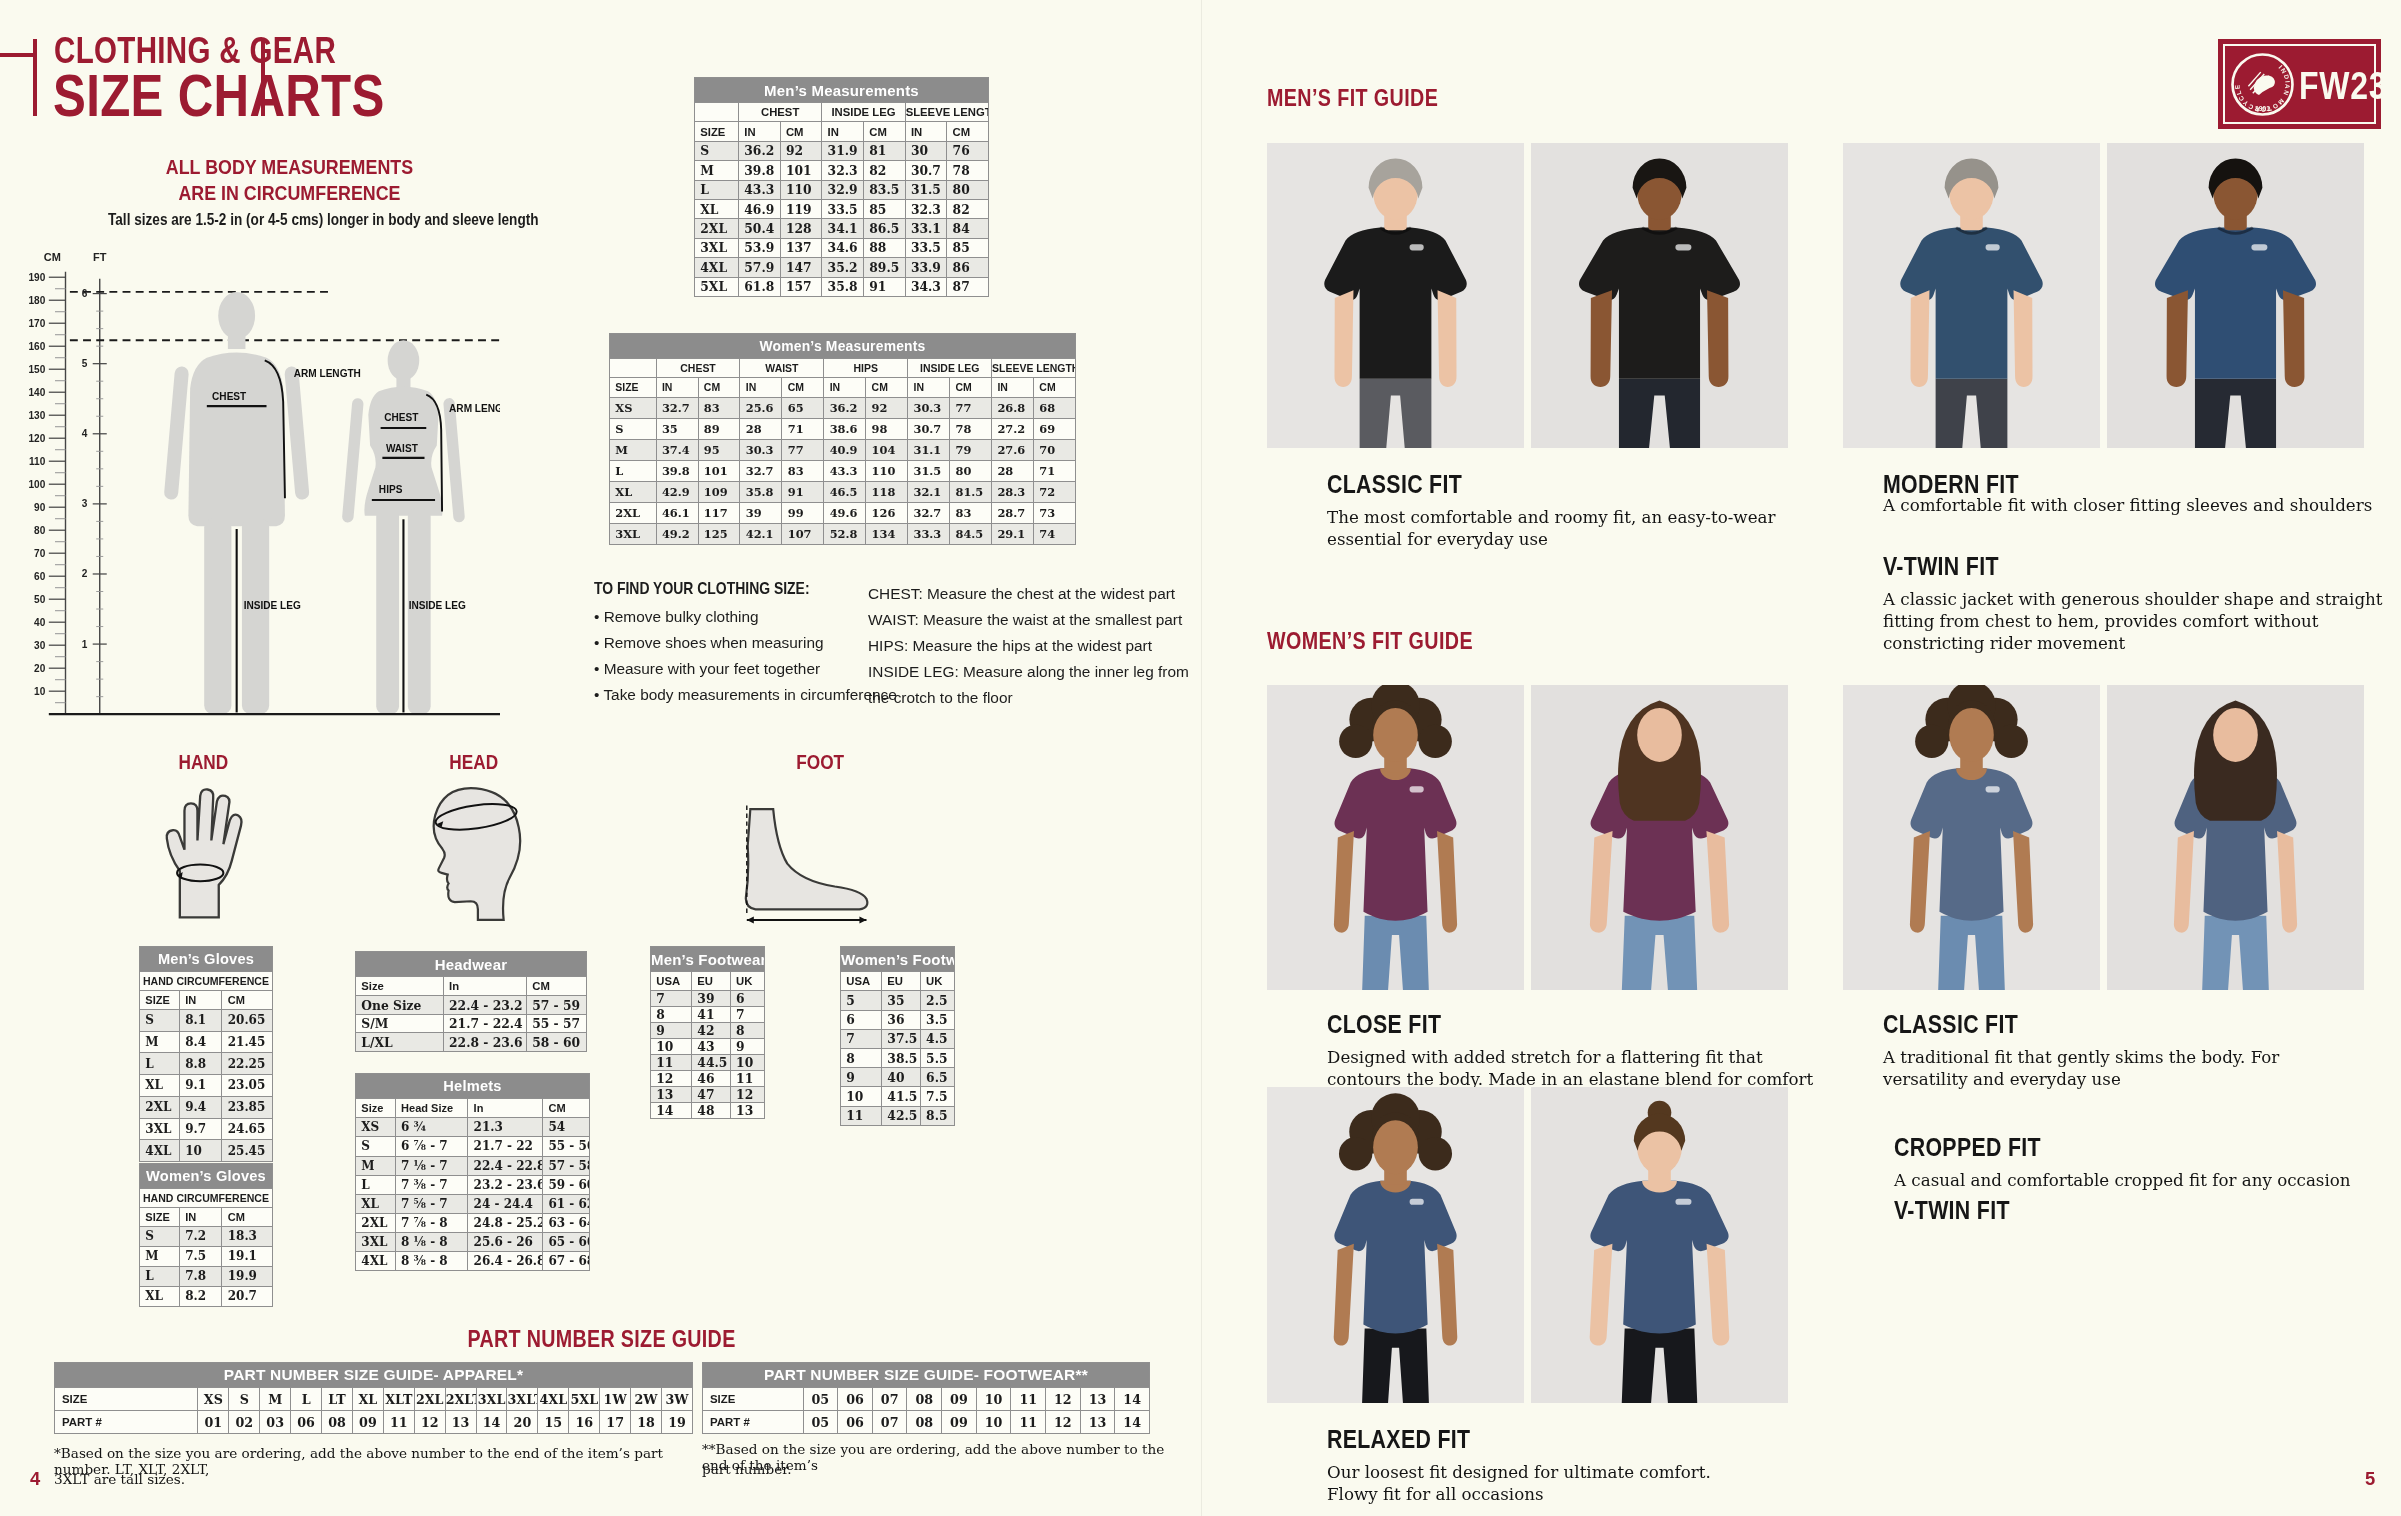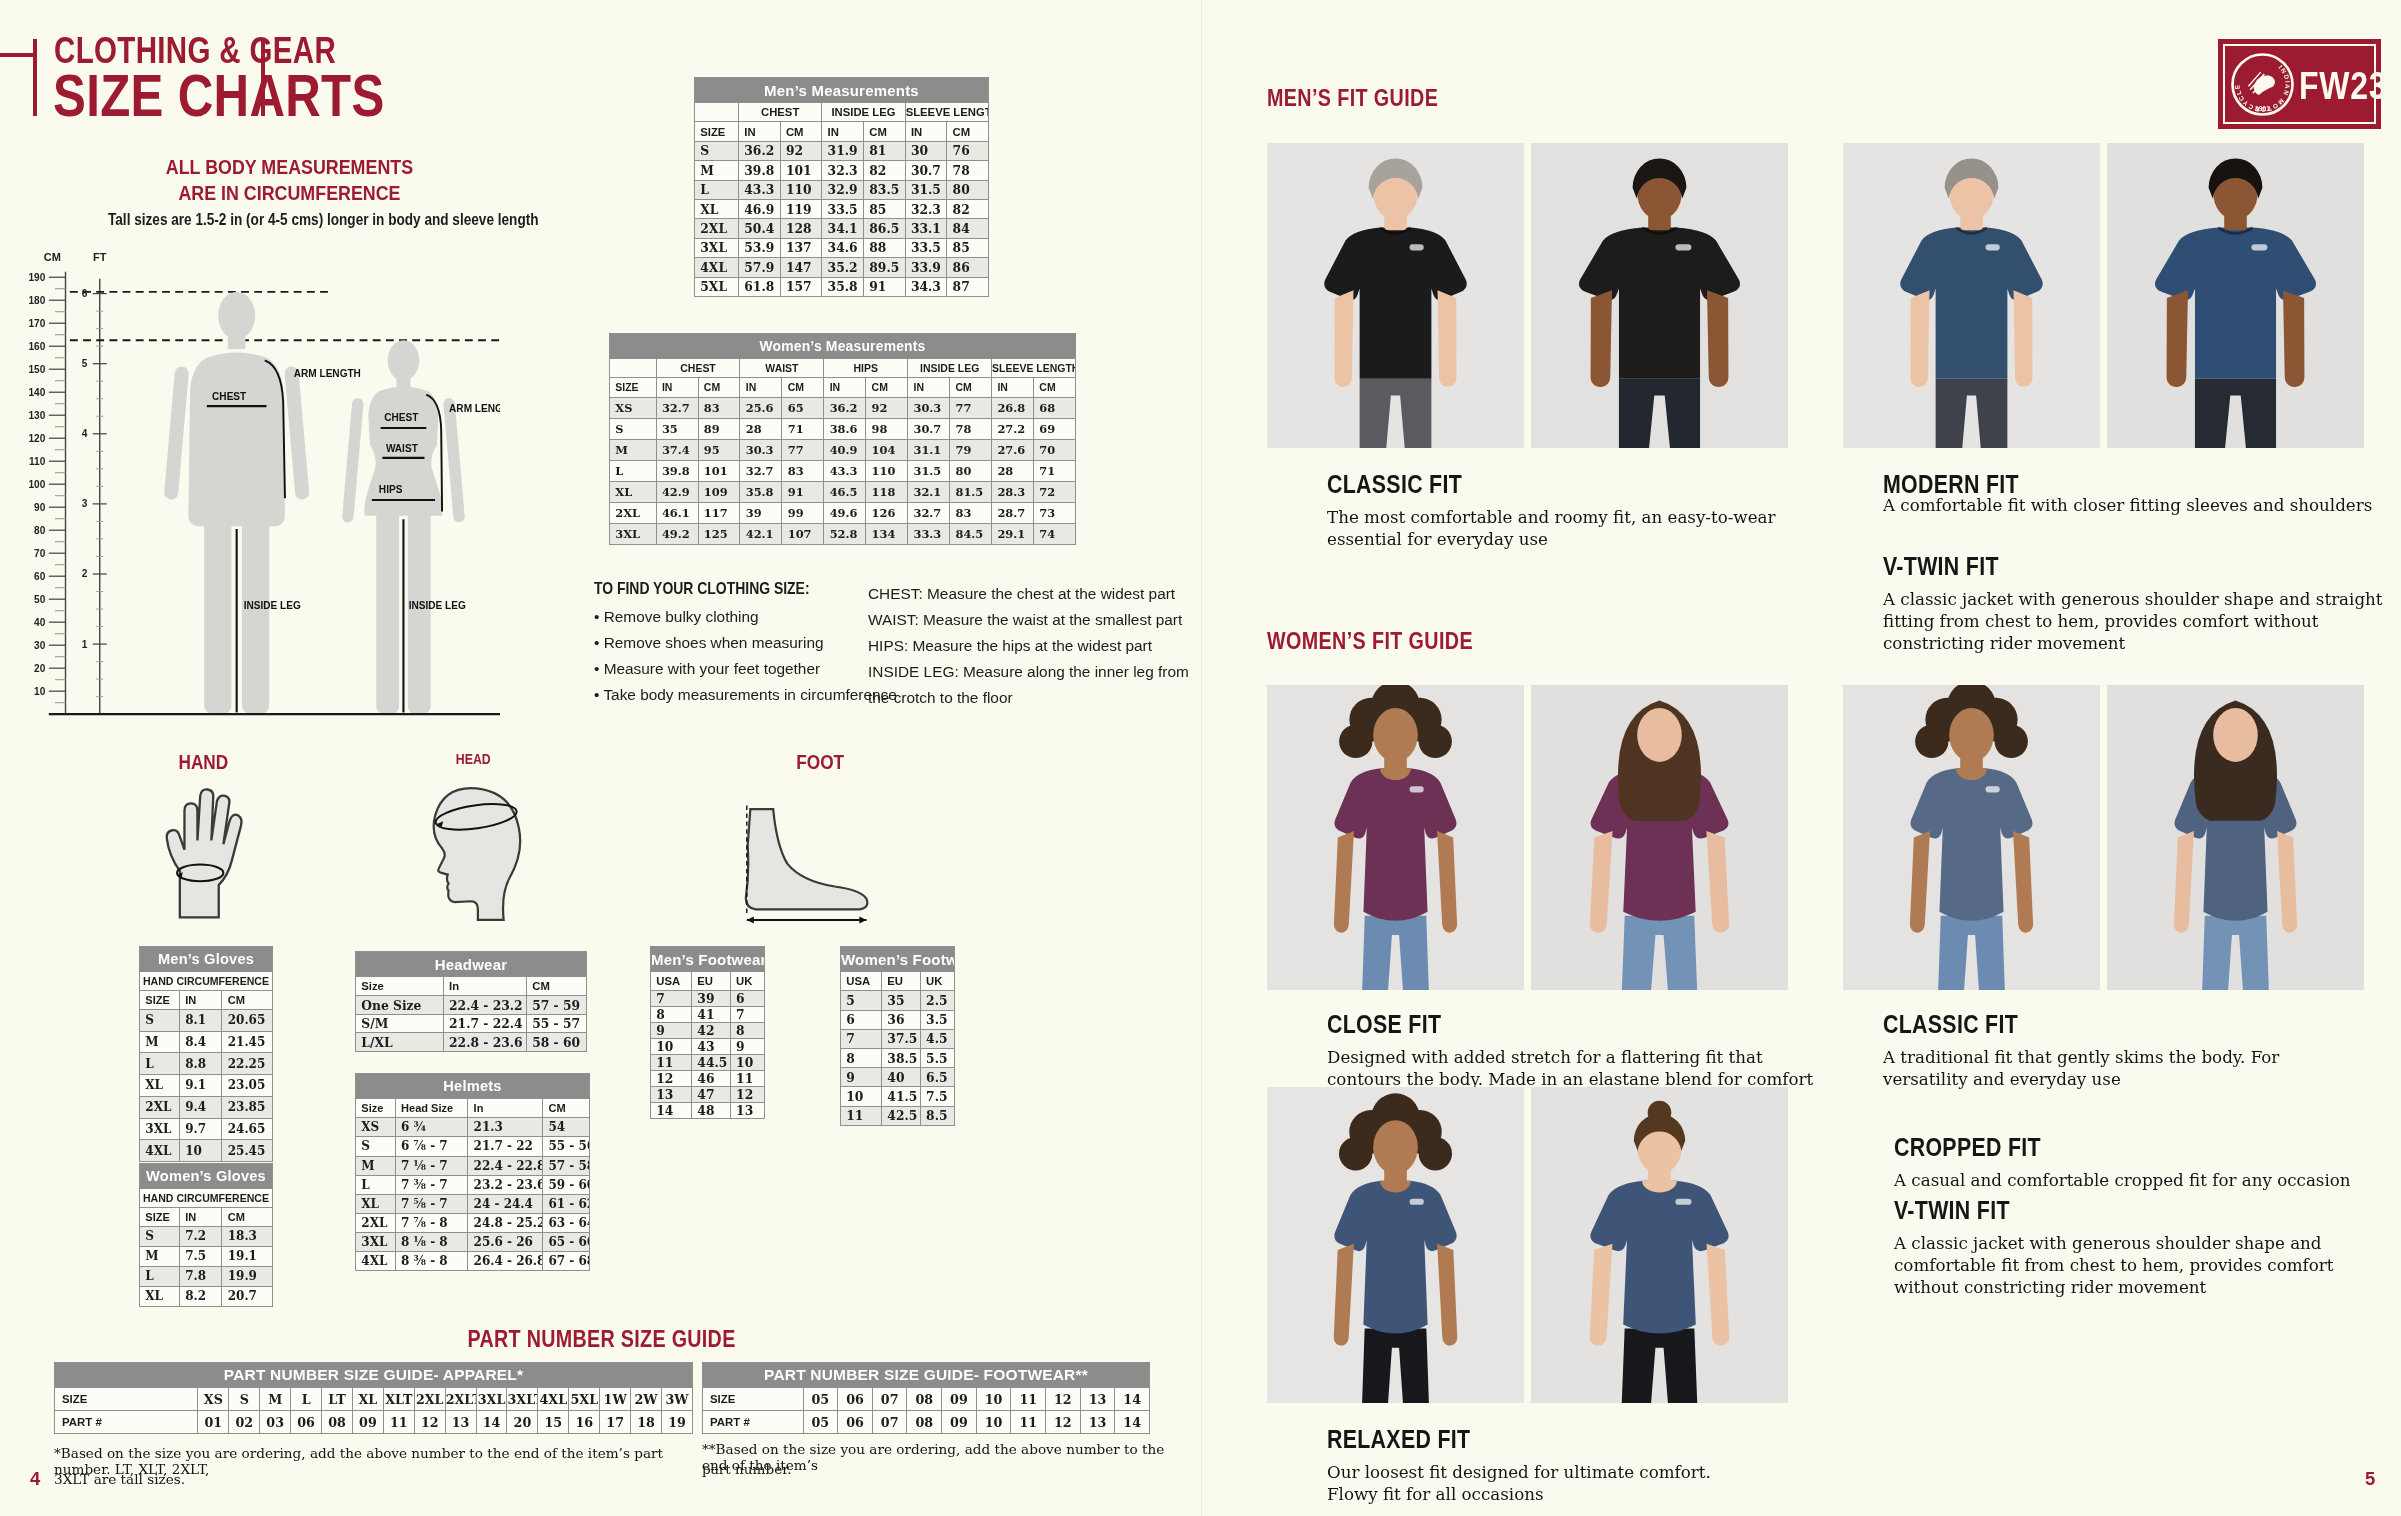--- a/index.html
+++ b/index.html
@@ -440,21 +440,21 @@
   </div>
   <div class="abs defs" style="left:868px;top:581px;width:323px;">
     <div>CHEST: Measure the chest at the widest part</div>
     <div>WAIST: Measure the waist at the smallest part</div>
     <div>HIPS: Measure the hips at the widest part</div>
     <div>INSIDE LEG: Measure along the inner leg from the crotch to the floor</div>
   </div>
 
   <div class="abs red sans-b center" style="left:137px;top:750px;width:133px;font-size:21px;">
     <span class="condX">HAND</span></div>
-  <div class="abs red sans-b center" style="left:407px;top:750px;width:133px;font-size:15px;">
+  <div class="abs red sans-b center" style="left:407px;top:750px;width:133px;font-size:21px;">
     <span class="condX">HEAD</span></div>
   <div class="abs red sans-b center" style="left:754px;top:750px;width:133px;font-size:21px;">
     <span class="condX">FOOT</span></div>
 
   <div class="abs" style="left:147px;top:783px;width:112px;height:139px;">
     <svg viewBox="0 0 110 150" width="100%" height="100%">
       <path d="M30,145 L30,95 Q18,78 16,60 Q15,52 22,51 Q28,50 30,58 L35,72 L35,30 Q35,22 42,22 Q49,22 49,30 L49,62 L52,14 Q53,6 60,7 Q67,8 66,16 L64,62 L70,20 Q72,12 79,14 Q85,16 83,24 L77,66 L84,40 Q87,32 93,35 Q98,38 96,46 L86,84 Q82,100 72,110 L72,145 Z" fill="#E7E5E1" stroke="#3A3A38" stroke-width="2.5"></path>
       <ellipse cx="52" cy="97" rx="25" ry="9" fill="none" stroke="#111" stroke-width="2.2"></ellipse>
       <path d="M27,100 l6,-4 l-1,7 z" fill="#111"></path>
     </svg>
@@ -1085,21 +1085,20 @@
   <div class="abs fit-title" style="left:1883px;top:1009px;">
     <span class="condX ol">CLASSIC FIT</span></div>
   <div class="abs fit-desc" style="left:1883px;top:1046px;width:478px;">A traditional fit that gently skims the body. For versatility and everyday use</div>
 
   <div class="abs fit-title" style="left:1894px;top:1132px;">
     <span class="condX ol">CROPPED FIT</span></div>
   <div class="abs fit-desc" style="left:1894px;top:1169px;width:492px;">A casual and comfortable cropped fit for any occasion</div>
 
   <div class="abs fit-title" style="left:1894px;top:1195px;">
     <span class="condX ol">V-TWIN FIT</span></div>
-  <div class="abs fit-desc" style="left:1894px;top:1232px;width:456px;">A classic jacket with generous shoulder shape and comfortable fit from chest to hem, provides comfort without constricting rider movement</div>
 
   <div class="abs photo" style="left: 1267px; top: 1087px; width: 257px; height: 316px; background: rgb(231, 229, 227);"><svg viewBox="0 0 100 119" width="100%" height="100%" preserveAspectRatio="xMidYMax meet">
         <g>
           <path d="M38,90 L62,90 L63,119 L52.9,119 L51.4,97.5 L48.6,97.5 L47.1,119 L37,119 Z" fill="#17181C"></path>
           <path d="M44.5,32.5 L55.5,32.5 C61.5,33 65.5,35 67.5,38 L73.5,52.5 C74.3,54.6 73.4,56.2 71.6,57 L65.6,59.6 C63.8,60.4 62.4,59.6 61.8,57.8 L61.2,55.6 L62.5,88.5 C58,91 54,92 50,92 C46,92 42,91 37.5,88.5 L38.8,55.6 L38.2,57.8 C37.6,59.6 36.2,60.4 34.4,59.6 L28.4,57 C26.6,56.2 25.7,54.6 26.5,52.5 L32.5,38 C34.5,35 38.5,33 44.5,32.5 Z" fill="#3E5578"></path>
           <path d="M44,32.5 a6,4.6 0 0 0 12,0 z" fill="#B07B52"></path>
           <rect x="55.5" y="39.5" width="5.5" height="2.4" rx="1.1" fill="rgba(255,255,255,0.7)"></rect>
           <path d="M27.5,59.5 L33.8,57 L31.8,93 C31.7,95.6 30.2,96.8 28.6,96.6 C27,96.4 25.7,95 26,92.6 Z" fill="#B07B52"></path>
           <path d="M72.5,59.5 L66.2,57 L68.2,93 C68.3,95.6 69.8,96.8 71.4,96.6 C73,96.4 74.3,95 74,92.6 Z" fill="#B07B52"></path>
         </g>

